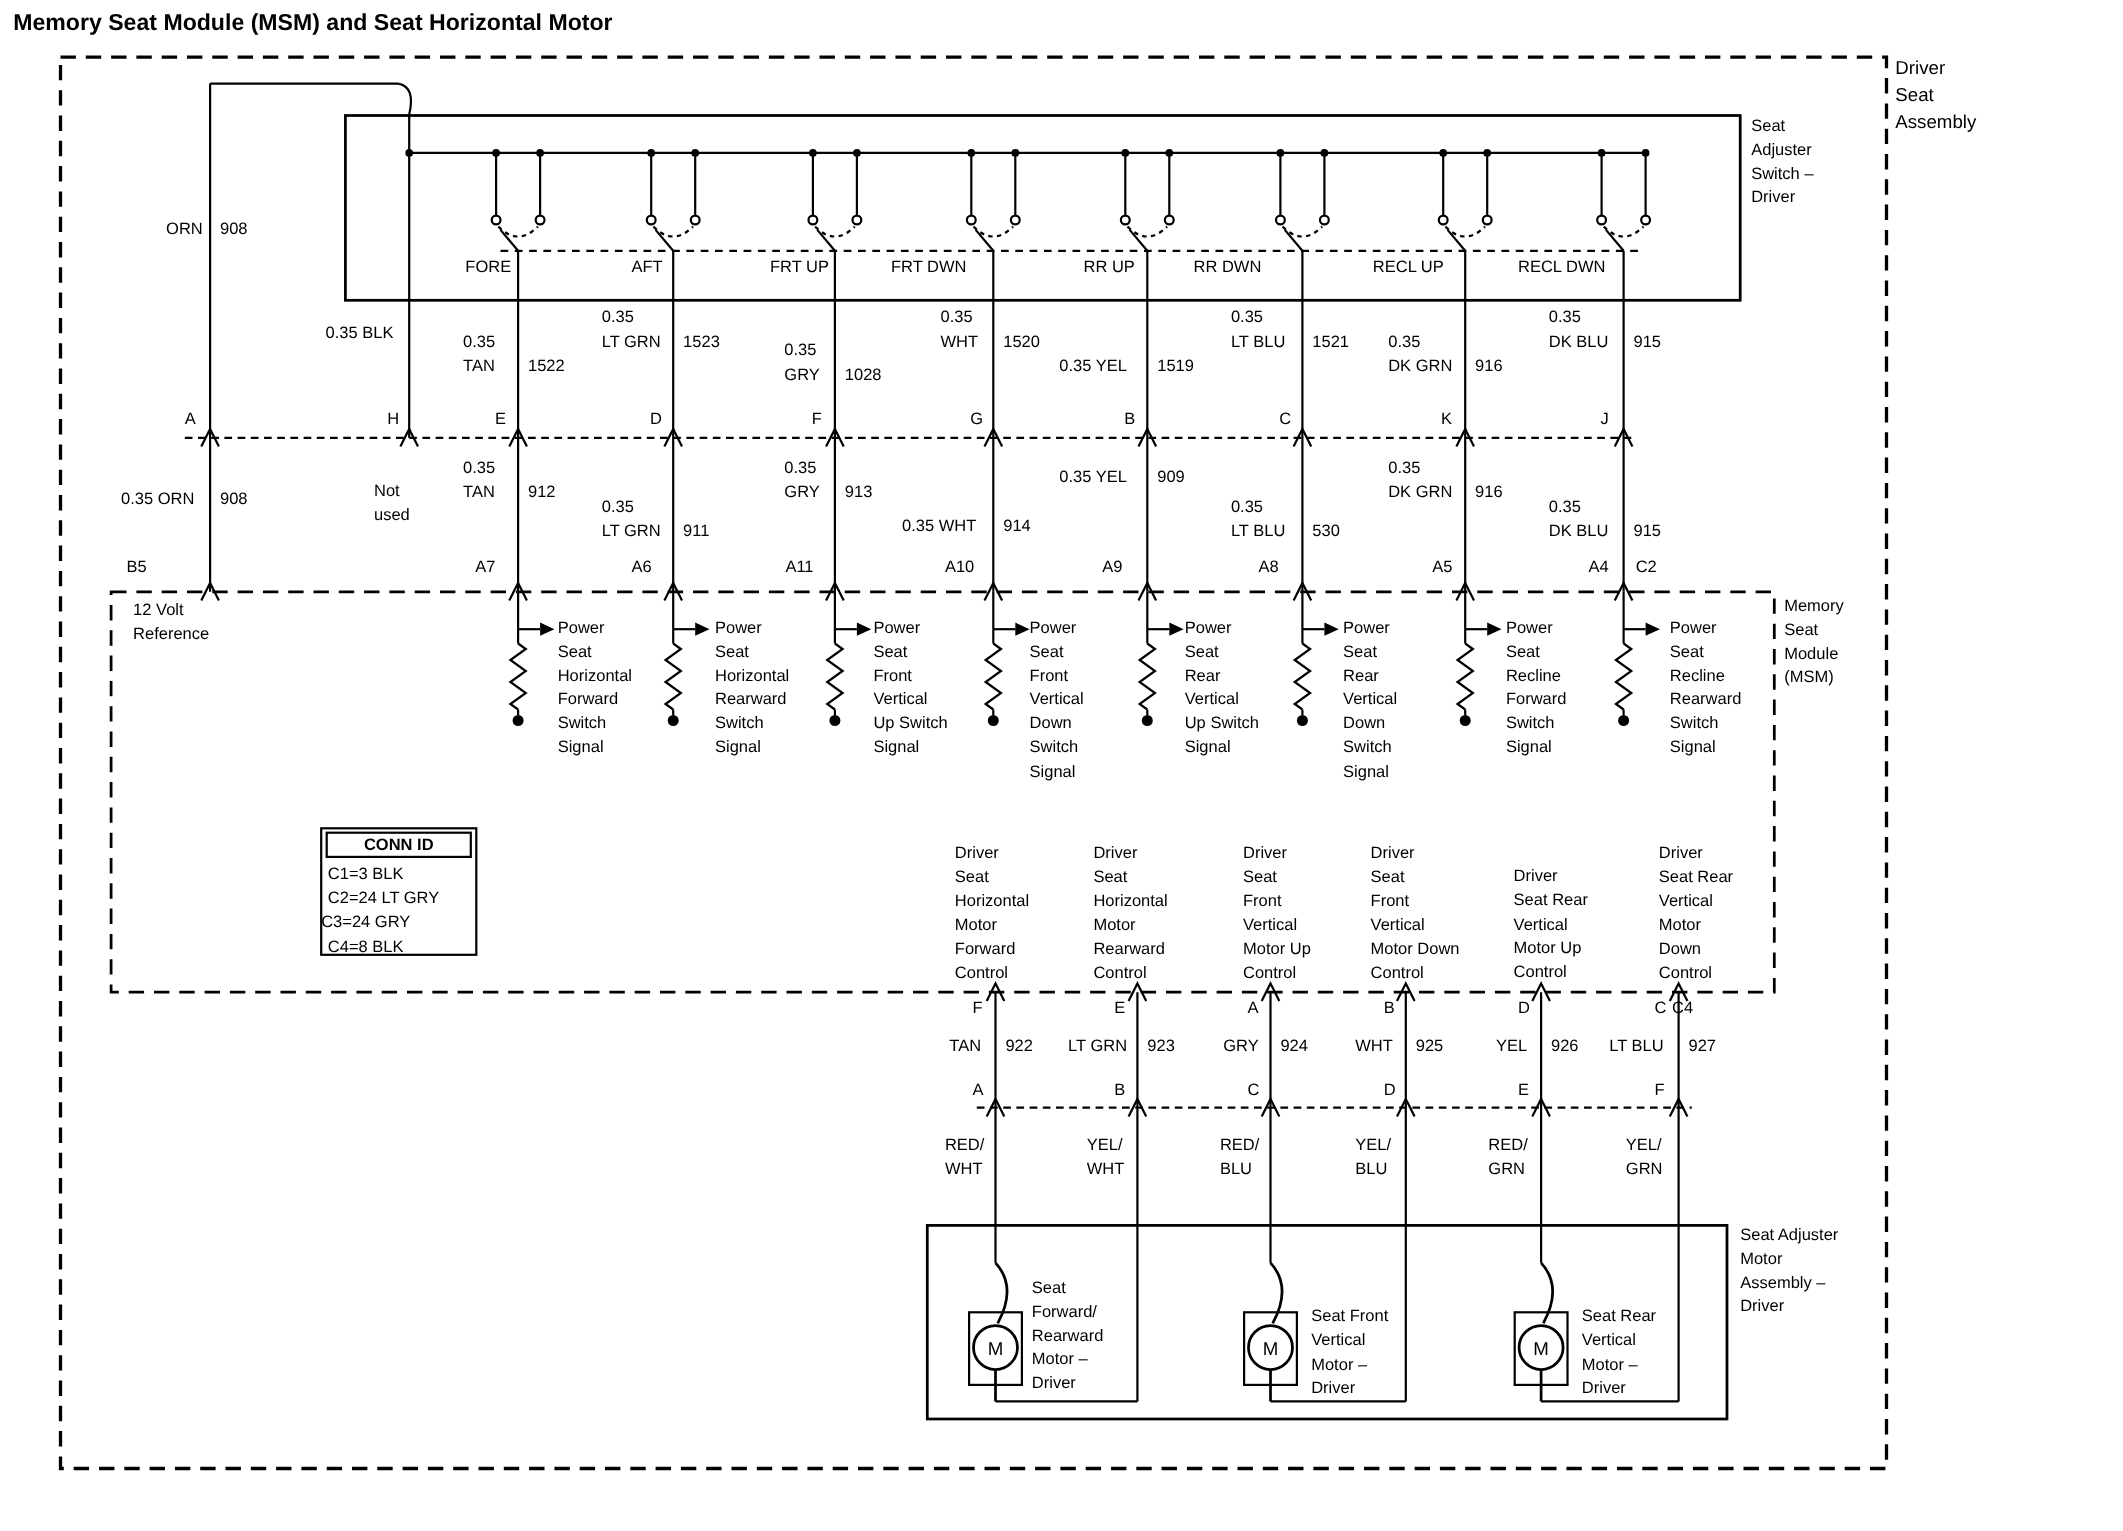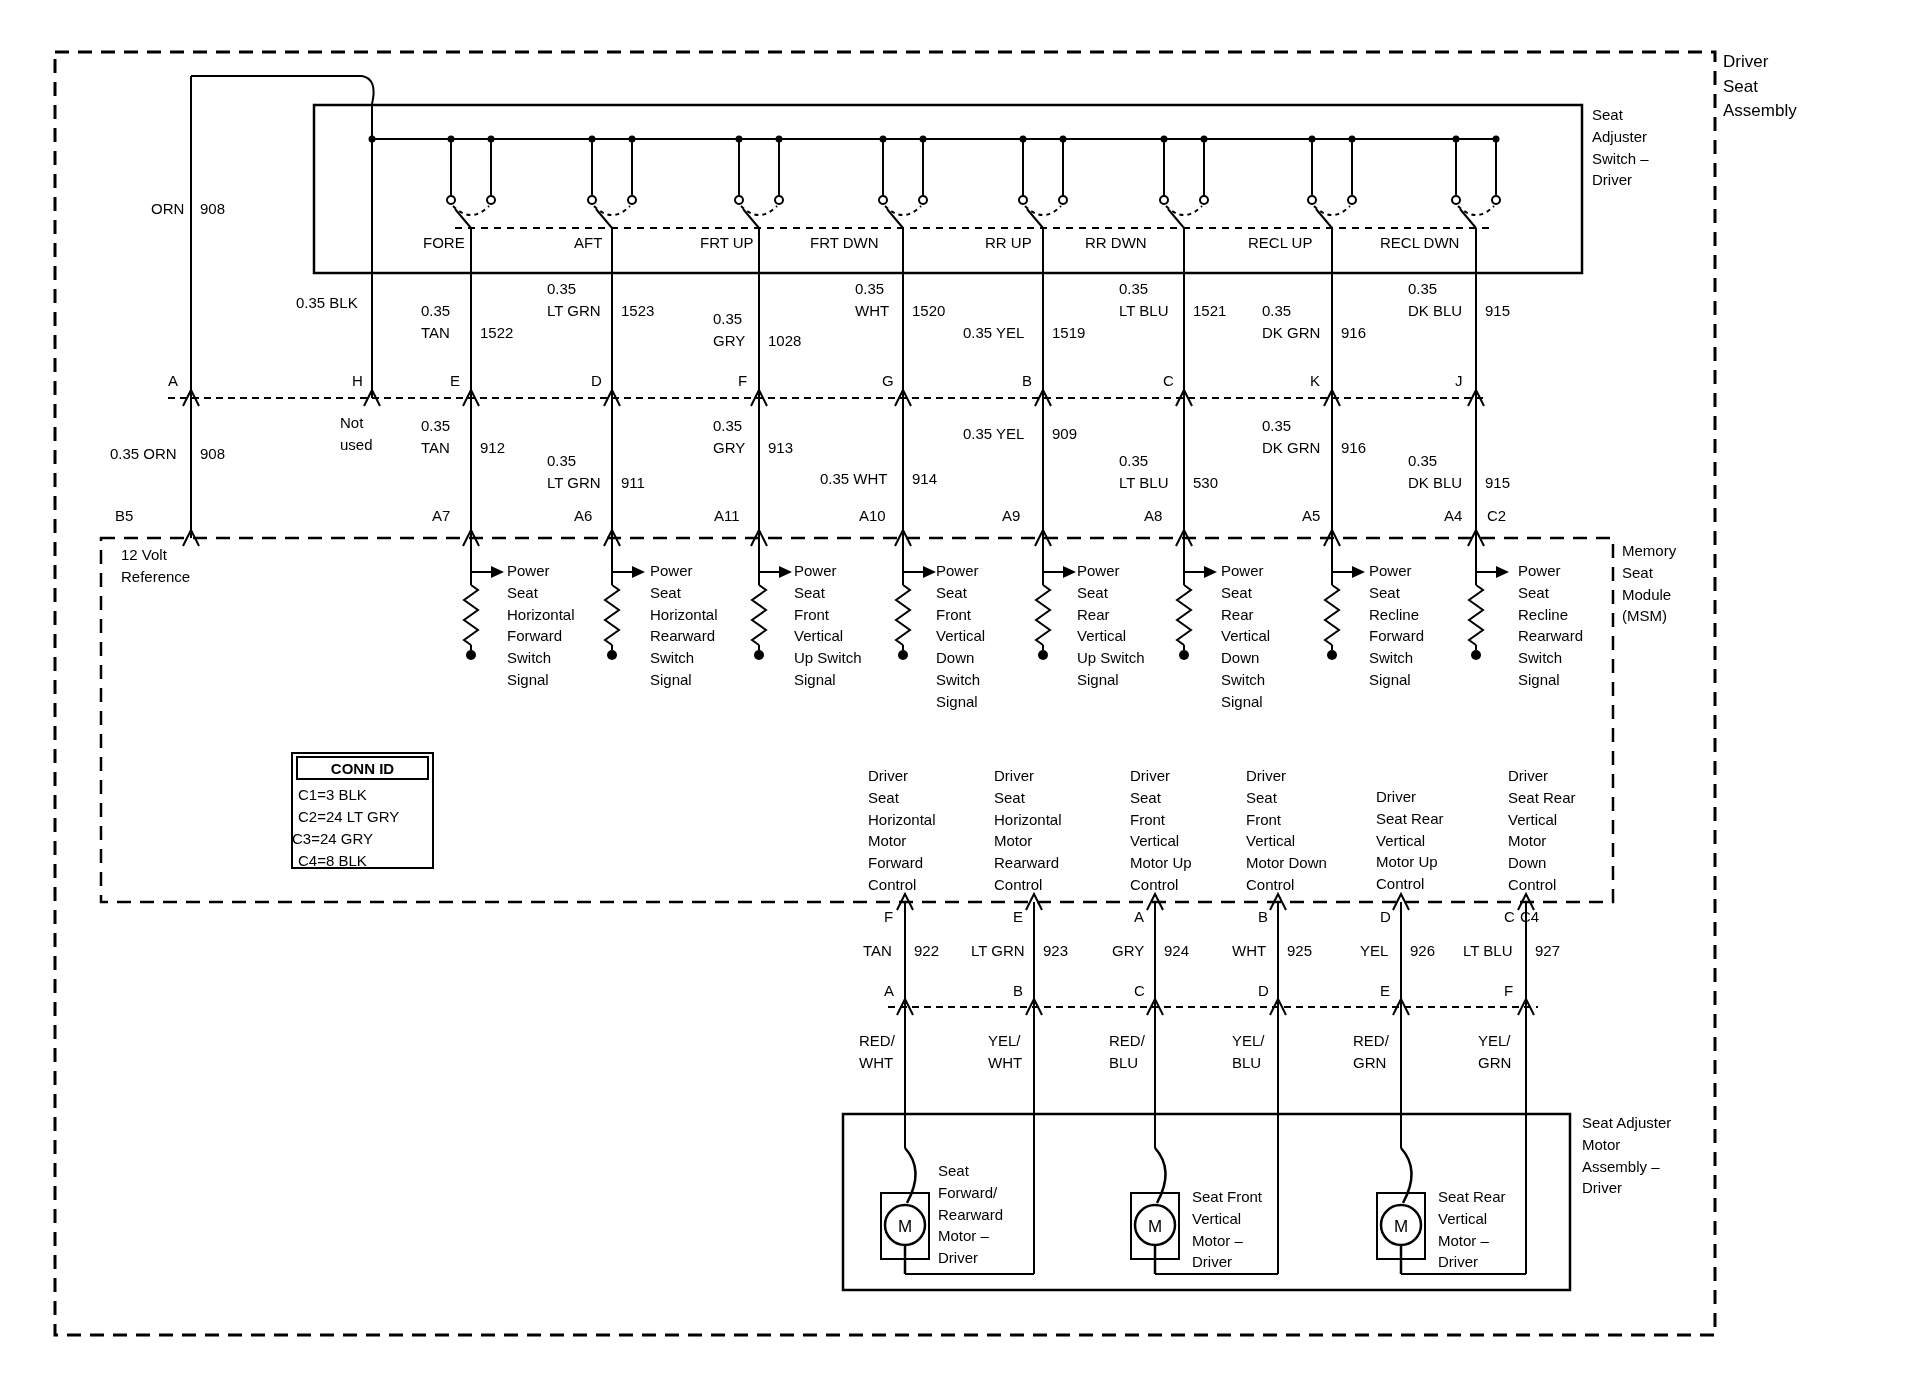--- a/index.html
+++ b/index.html
@@ -127,20 +127,21 @@
   <use href="#caret" x="1526" y="1007"></use>
 
   <use href="#mot" x="905" y="1148"></use>
   <use href="#mot" x="1155" y="1148"></use>
   <use href="#mot" x="1401" y="1148"></use>
   <text x="905" y="1232" text-anchor="middle" font-family="Liberation Sans, sans-serif" font-size="17" fill="#000">M</text>
   <text x="1155" y="1232" text-anchor="middle" font-family="Liberation Sans, sans-serif" font-size="17" fill="#000">M</text>
   <text x="1401" y="1232" text-anchor="middle" font-family="Liberation Sans, sans-serif" font-size="17" fill="#000">M</text>
 </svg>
 
+<div class="t b" style="left:12px;top:6px;font-size:21px">Memory Seat Module (MSM) and Seat Horizontal Motor</div>
 
 <div class="t" style="left:1723px;top:50px;font-size:17px">Driver
 Seat
 Assembly</div>
 <div class="t" style="left:1592px;top:104px">Seat
 Adjuster
 Switch –
 Driver</div>
 <div class="t" style="left:1622px;top:540px">Memory
 Seat
@@ -193,21 +194,21 @@
 <div class="t" style="left:591px;top:370px">D</div>
 <div class="t" style="left:738px;top:370px">F</div>
 <div class="t" style="left:882px;top:370px">G</div>
 <div class="t" style="left:1022px;top:370px">B</div>
 <div class="t" style="left:1163px;top:370px">C</div>
 <div class="t" style="left:1310px;top:370px">K</div>
 <div class="t" style="left:1455px;top:370px">J</div>
 
 <div class="t" style="left:110px;top:443px">0.35 ORN</div>
 <div class="t" style="left:200px;top:443px">908</div>
-<div class="t" style="left:340px;top:412px">Not
+<div class="t" style="left:340px;top:436px">Not
 used</div>
 <div class="t" style="left:421px;top:415px">0.35
 TAN</div>
 <div class="t" style="left:480px;top:437px">912</div>
 <div class="t" style="left:547px;top:450px">0.35
 LT GRN</div>
 <div class="t" style="left:621px;top:472px">911</div>
 <div class="t" style="left:713px;top:415px">0.35
 GRY</div>
 <div class="t" style="left:768px;top:437px">913</div>

